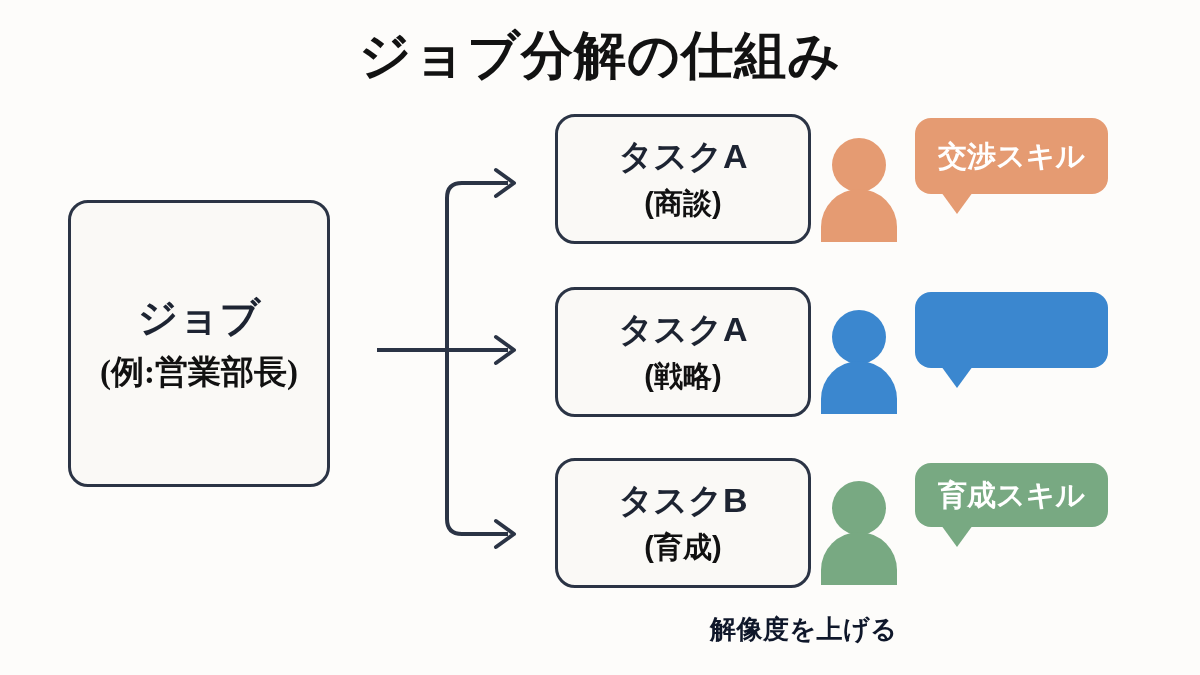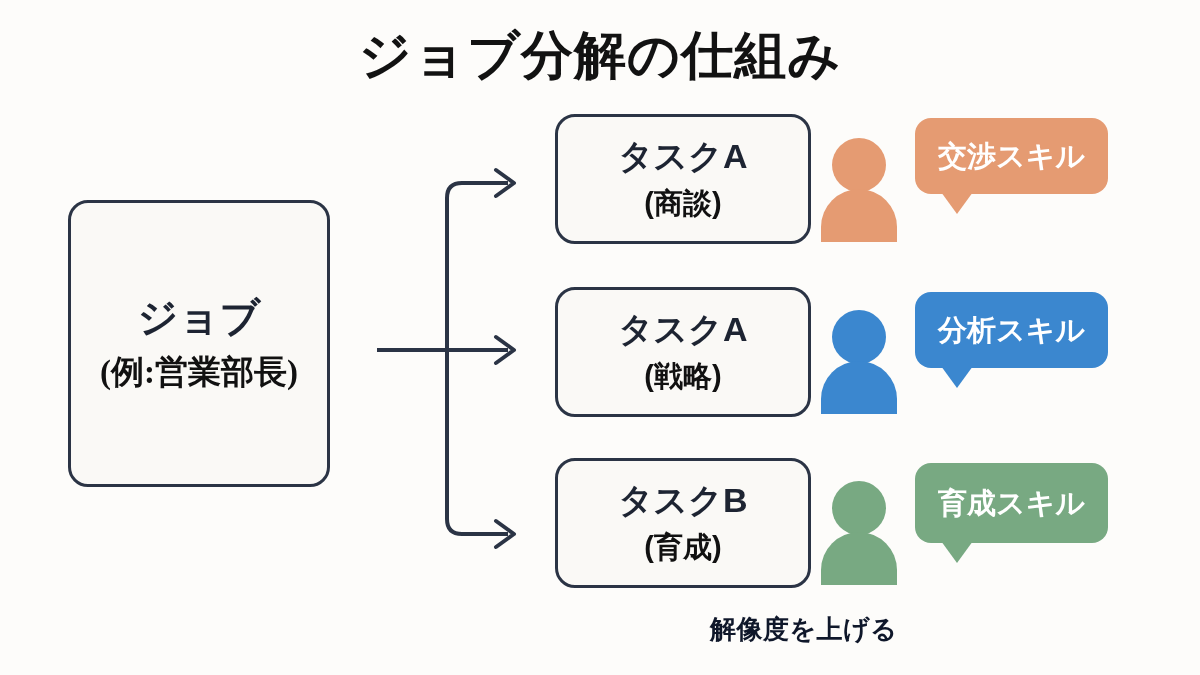--- a/index.html
+++ b/index.html
@@ -123,21 +123,21 @@
     left: 26px;
     bottom: -20px;
     width: 0;
     height: 0;
     border-left: 16px solid transparent;
     border-right: 16px solid transparent;
     border-top: 22px solid currentColor;
   }
   #bubble-0 { left: 915px; top: 118px; width: 193px; height: 76px; }
   #bubble-1 { left: 915px; top: 292px; width: 193px; height: 76px; }
-  #bubble-2 { left: 915px; top: 463px; width: 193px; height: 80px; }
+  #bubble-2 { left: 915px; top: 463px; width: 193px; height: 64px; }
 
   
   #caption {
     position: absolute;
     left: 710px;
     top: 612px;
     font-size: 26px;
     font-weight: bold;
     color: #0f172a;
     white-space: nowrap;
@@ -202,21 +202,20 @@
   <svg id="person-2" class="person" viewBox="0 0 82 104">
     <circle cx="41" cy="27" r="27" fill="#78a982"></circle>
     <path d="M3 104 L3 89 A38 38 0 0 1 79 89 L79 104 Z" fill="#78a982"></path>
   </svg>
 
   <div id="bubble-0" class="bubble" style="background: rgb(229, 155, 114); color: rgb(229, 155, 114);">
     <span class="bubble-text">交渉スキル</span>
     <span class="bubble-tail"></span>
   </div>
   <div id="bubble-1" class="bubble" style="background: rgb(59, 135, 207); color: rgb(59, 135, 207);">
-    <span class="bubble-text">分析スキル</span>
     <span class="bubble-tail"></span>
   </div>
   <div id="bubble-2" class="bubble" style="background: rgb(120, 169, 130); color: rgb(120, 169, 130);">
     <span class="bubble-text">育成スキル</span>
     <span class="bubble-tail"></span>
   </div>
 
   <div id="caption">解像度を上げる</div>
 
 </div>

